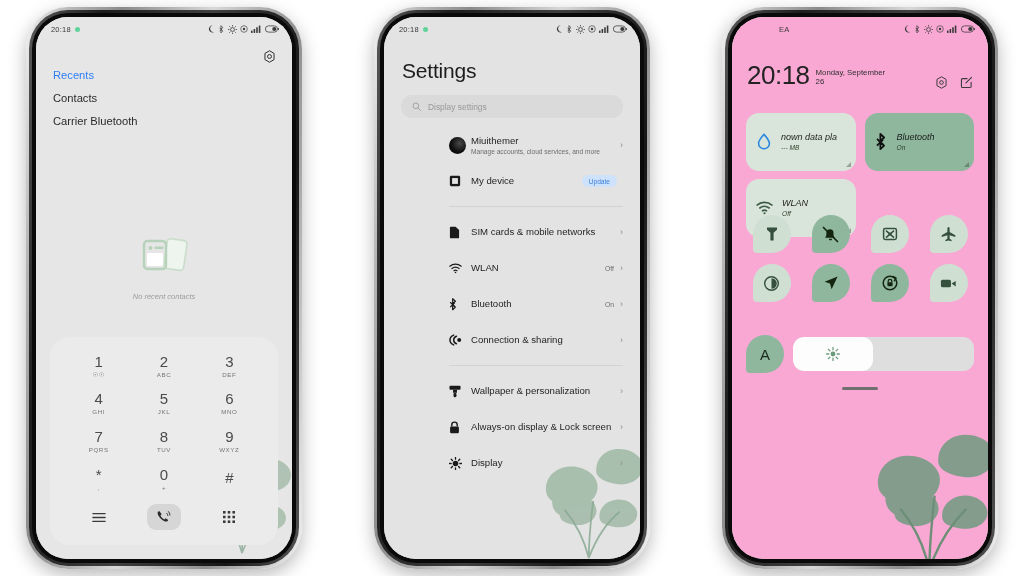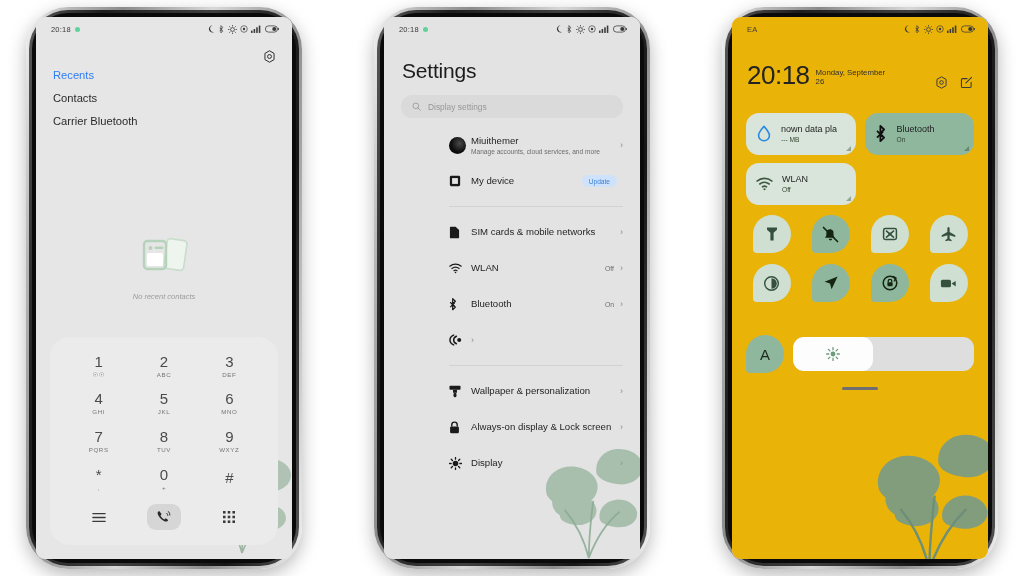--- a/index.html
+++ b/index.html
@@ -24,21 +24,21 @@
     border-radius:39px;
     background:linear-gradient(100deg,#5a5a5a,#1d1d1d 20%,#3f3f3f 50%,#161616 80%,#555);
   }
   .frame-bezel {
     position:absolute; left:6px; top:6px; right:6px; bottom:6px;
     border-radius:36px;
     background:#0a0a0a;
   }
   .screen {
     position:absolute; left:10px; top:10px; right:10px; bottom:10px;
-    border-radius:9px;
+    border-radius:32px;
     overflow:hidden;
     background:#e3e3e3;
   }
 
   
   .statusbar {
     height:20px; display:flex; align-items:center; justify-content:space-between;
     padding:4px 13px 0 15px; font-size:7.5px; color:#3a3a3a; letter-spacing:.2px;
   }
   .sb-left { display:flex; align-items:center; gap:4px; }
@@ -93,28 +93,28 @@
   .set-lbl { font-size:9.6px; color:#1f1f1f; line-height:1.25; }
   .set-sub { font-size:6.6px; color:#6d6d6d; margin-top:1.5px; }
   .set-val { font-size:6.8px; color:#6d6d6d; margin-right:6px; }
   .chev { color:#8d8d8d; font-size:9px; line-height:1; }
   .badge { background:#cfe2fb; color:#3c7fd4; font-size:6.6px; border-radius:8px; padding:2.5px 7px; margin-right:6px; }
   .divider { height:1px; background:#d2d2d2; margin:7px 17px; }
   .avatar { width:17px; height:17px; border-radius:50%;
             background:radial-gradient(circle at 62% 38%, #4a4a4a 0%, #101010 55%, #000 100%); }
 
   
-  .cc { position:absolute; inset:0; background:#eab308; }
+  .cc { position:absolute; inset:0; background:#f9a8d4;padding-left:32px; }
   .cc-clock { position:absolute; left:15px; top:46px; display:flex; align-items:flex-end; }
   .cc-time { font-size:26px; color:#232323; line-height:.95; letter-spacing:-.5px; }
   .cc-date { font-size:7.8px; color:#2f2f2f; margin-left:6px; width:72px; line-height:1.22; padding-bottom:1px; }
   .cc-hdr-ico { position:absolute; top:58px; display:flex; gap:12px; right:15px; }
   .cc-tiles { position:absolute; left:14px; right:14px; top:96px; display:grid;
               grid-template-columns:1fr 1fr; gap:8px 9px; }
-  .tile { height:42px; border-radius:13px; display:flex; align-items:center; padding:0 10px; gap:9px; position:relative; overflow:hidden; }
+  .tile { height:58px; border-radius:13px; display:flex; align-items:center; padding:0 10px; gap:9px; position:relative; overflow:hidden;font-style:italic; }
   .tile.on  { background:#8fb79e; }
   .tile.off { background:#d9e5da; }
   .tile-t { font-size:9px; color:#1d1d1d; line-height:1.1; }
   .tile-s { font-size:6.6px; color:#31442f; margin-top:2px; }
   .tile-corner { position:absolute; right:5px; bottom:4px; width:0; height:0;
                  border-left:5px solid transparent; border-bottom:5px solid rgba(40,60,45,.38); }
   .quick { position:absolute; left:14px; right:14px; top:198px; display:grid;
            grid-template-columns:repeat(4,1fr); gap:11px 8px; justify-items:center; }
   .qbtn { width:38px; height:38px; display:flex; align-items:center; justify-content:center;
           border-radius:50% 50% 50% 4px; }
@@ -451,20 +451,23 @@
             <span class="chev">›</span>
           </div>
           <div class="set-row">
             <div class="set-ico">
               <svg width="13" height="12" viewBox="0 0 14 13">
                   <path d="M5 1.2C2.6 2.2 1 4.3 1 6.5s1.6 4.3 4 5.3" fill="none" stroke="#1a1a1a" stroke-width="1.6" stroke-linecap="round"></path>
                   <path d="M8 2.4c-1.8.8-3 2.3-3 4.1s1.2 3.3 3 4.1" fill="none" stroke="#1a1a1a" stroke-width="1.6" stroke-linecap="round"></path>
                   <circle cx="11" cy="6.5" r="2.2" fill="#1a1a1a"></circle>
                 </svg>
             </div>
+            <div class="set-txt">
+              <div class="set-lbl">Connection &amp; sharing</div>
+            </div>
             <span class="chev">›</span>
           </div>
 
           <div class="divider"></div>
 
           <div class="set-row">
             <div class="set-ico">
               <svg width="12" height="13" viewBox="0 0 13 14">
                   <rect x="0.5" y="0.8" width="12" height="4.2" rx="1" fill="#1a1a1a"></rect>
                   <rect x="4.4" y="5.2" width="4.2" height="3.2" fill="#1a1a1a"></rect>

